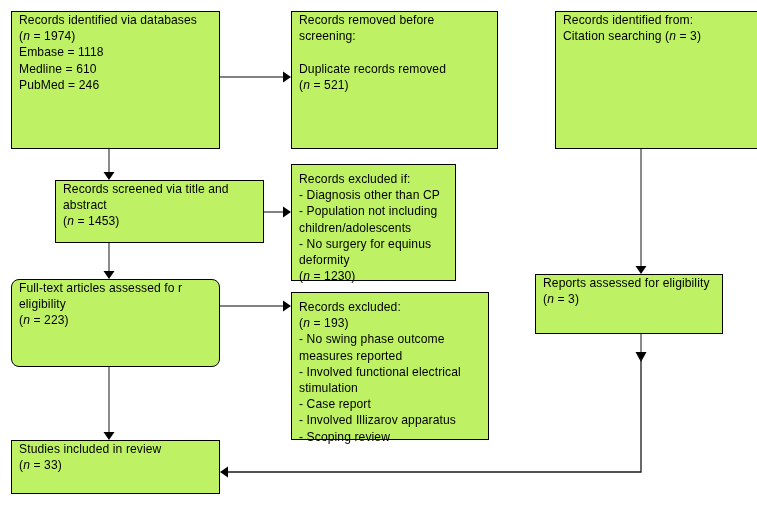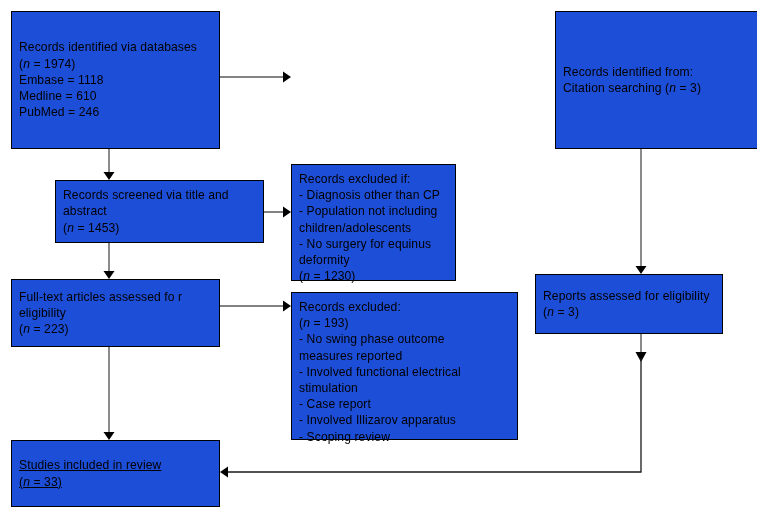--- a/index.html
+++ b/index.html
@@ -13,23 +13,22 @@
     width: 757px;
     height: 523px;
     background: #ffffff;
     font-family: "Liberation Sans", sans-serif;
     overflow: hidden;
   }
   .box {
     position: absolute;
     box-sizing: border-box;
     border: 1.6px solid #000000;
-    background: #1d4ed8;
+    background: #bef264;
     display: flex;
-    align-items: center;
     z-index: 2;
   }
   .box .txt {
     padding: 0 7px;
     font-size: 12.1px;
     line-height: 16.2px;
     color: #000000;
     white-space: pre-line;
     letter-spacing: 0.1px;
   }
@@ -103,43 +102,50 @@
 Medline = 610
 PubMed = 246</div>
   </div>
 
   <div class="box" style="left:11px; top:180px; width:209px; height:63px;margin-left:44px;">
     <div class="txt">Records screened via title and
 abstract
 (<em class="ital">n</em> = 1453)</div>
   </div>
 
-  <div class="box" style="left:11px; top:279px; width:209px; height:68px;">
+  <div class="box" style="left:11px; top:279px; width:209px; height:88px;border-radius:8px;">
     <div class="txt">Full-text articles assessed fo r
 eligibility
 (<em class="ital">n</em> = 223)</div>
   </div>
 
-  <div class="box" style="left:11px; top:440px; width:209px; height:67px;text-decoration:underline;">
+  <div class="box" style="left:11px; top:440px; width:209px; height:54px;">
     <div class="txt">Studies included in review
 (<em class="ital">n</em> = 33)</div>
   </div>
 
+  <div class="box" style="left:291px; top:11px; width:207px; height:138px;">
+    <div class="txt">Records removed before
+screening:
+
+Duplicate records removed
+(<em class="ital">n</em> = 521)</div>
+  </div>
 
   <div class="box align-top" style="left:291px; top:164px; width:165px; height:117px;">
     <div class="txt">Records excluded if:
 - Diagnosis other than CP
 - Population not including
 children/adolescents
 - No surgery for equinus
 deformity
 (<em class="ital">n</em> = 1230)</div>
   </div>
 
-  <div class="box align-top" style="left:291px; top:292px; width:227px; height:148px;">
+  <div class="box align-top" style="left:291px; top:292px; width:198px; height:148px;">
     <div class="txt">Records excluded:
 (<em class="ital">n</em> = 193)
 - No swing phase outcome
 measures reported
 - Involved functional electrical
 stimulation
 - Case report
 - Involved Illizarov apparatus
 - Scoping review</div>
   </div>

